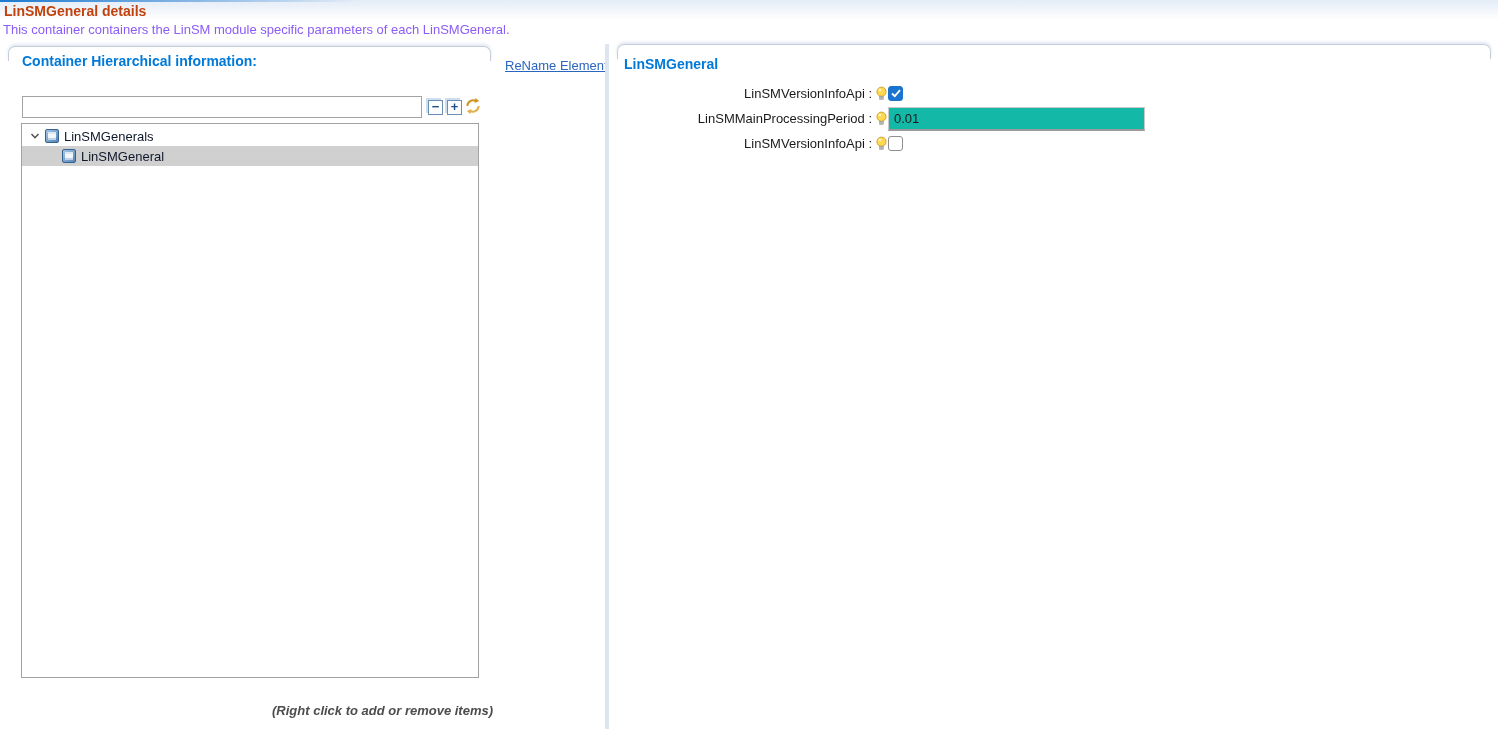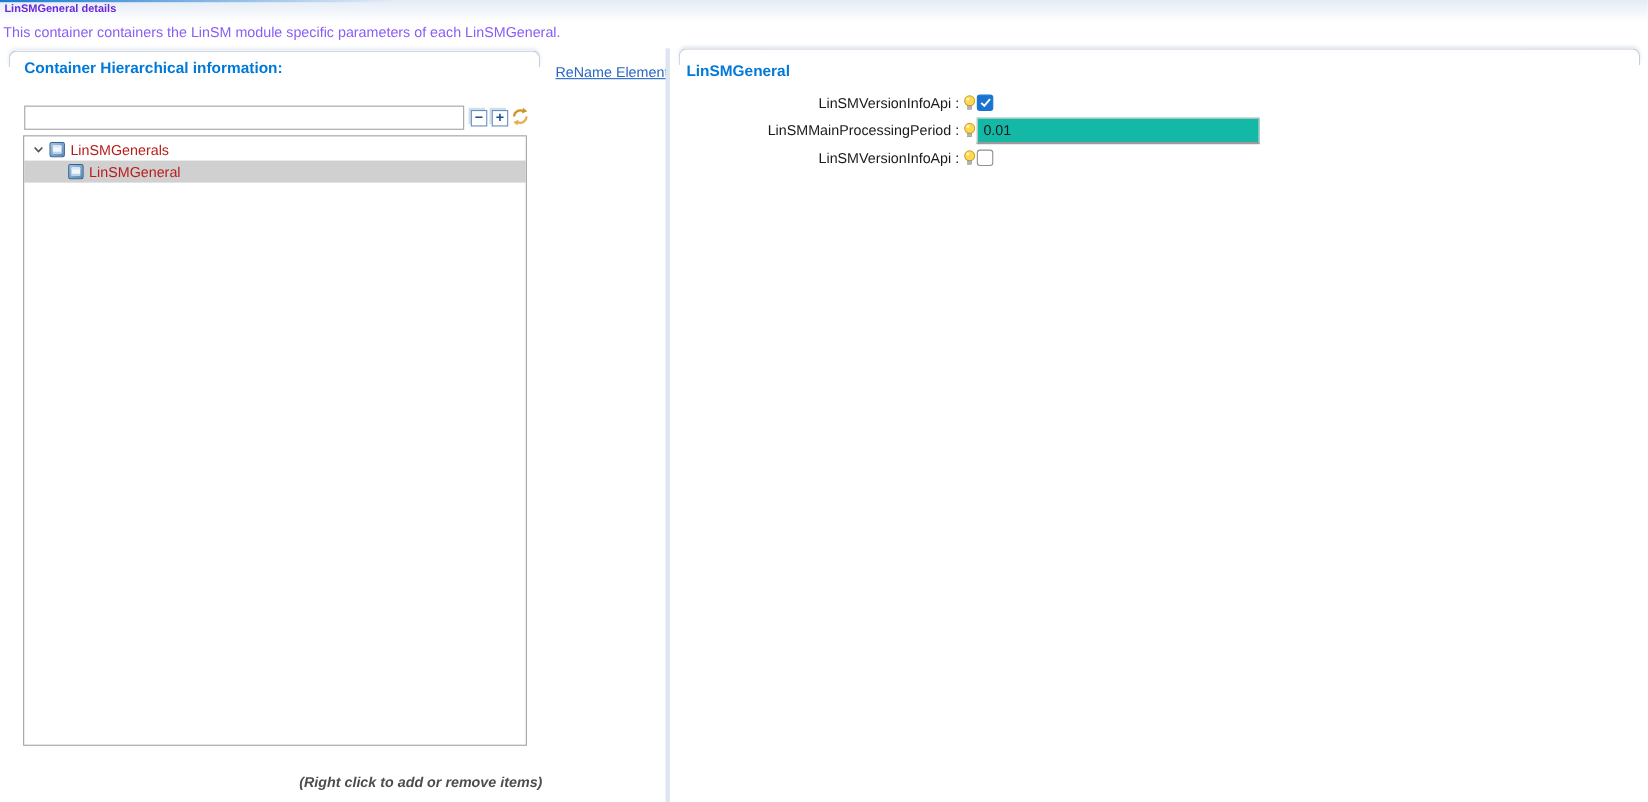--- a/index.html
+++ b/index.html
@@ -5,21 +5,21 @@
   * { margin:0; padding:0; box-sizing:border-box; }
   html,body { width:1498px; height:729px; background:#ffffff; overflow:hidden;
     font-family:"Liberation Sans", sans-serif; font-size:13px; color:#1a1a1a; }
   .abs { position:absolute; }
 
   
   .top-gradient { left:0; top:0; width:1498px; height:20px;
     background:linear-gradient(#e4ecf6,#ffffff); }
   .top-accent { left:0; top:0; width:360px; height:2px;
     background:linear-gradient(to right,#1b79cf,rgba(27,121,207,0)); }
-  .page-title { left:4px; top:3px; font-size:10px; font-weight:bold; color:#6d28d9; }
+  .page-title { left:4px; top:3px; font-size:14px; font-weight:bold; color:#c2410c; }
   .page-desc { left:3px; top:22px; font-size:13px; color:#8b5cf6; }
 
   
   .groupbox { position:absolute; }
   .groupbox::before { content:""; position:absolute; left:0; right:0; top:0; height:14px;
     border:1px solid #c4cdd8; border-bottom:none; border-radius:7px 7px 0 0;
     box-shadow:0 -2px 3px rgba(190,205,225,.45); }
   .group-title { position:absolute; font-size:14px; font-weight:bold; color:#0079d8; }
 
   .left-group { left:8px; top:46px; width:483px; height:20px; }
@@ -43,21 +43,21 @@
   .tree-box { left:21px; top:123px; width:458px; height:555px;
     border:1px solid #a2a2a2; background:#fff; }
   .tree-row { position:relative; height:20px; display:flex; align-items:center; cursor:default; }
   .tree-row.selected { background:#d0d0d0; }
   .chevron { position:absolute; left:8px; top:5px; }
   .node-icon { width:14px; height:14px; border:1px solid #33628f; border-radius:2px;
     background:linear-gradient(135deg,#a6c6e6,#5585b5); position:relative; flex:0 0 auto; }
   .node-icon::after { content:""; position:absolute; left:2px; top:2px; width:8px; height:8px;
     background:#f2f7fc; border-radius:1px;
     box-shadow:inset 0 -2px 0 #bcd2e8, inset 0 2px 0 #dce9f5; }
-  .tree-label { margin-left:5px; font-size:13px; color:#b91c1c; white-space:nowrap; }
+  .tree-label { margin-left:5px; font-size:13px; color:#0f172a; white-space:nowrap; }
   .row-lvl0 .node-icon { margin-left:23px; }
   .row-lvl1 .node-icon { margin-left:40px; }
 
   .hint-text { left:272px; top:703px; font-size:13px; font-weight:bold; font-style:italic;
     color:#4d4d4d; }
 
   .rename-link { left:505px; top:58px; font-size:13px; color:#2a66c0;
     text-decoration:underline; cursor:pointer; }
 
   .sash { left:605px; top:44px; width:4px; height:685px; background:#dce5f0; cursor:col-resize; }

